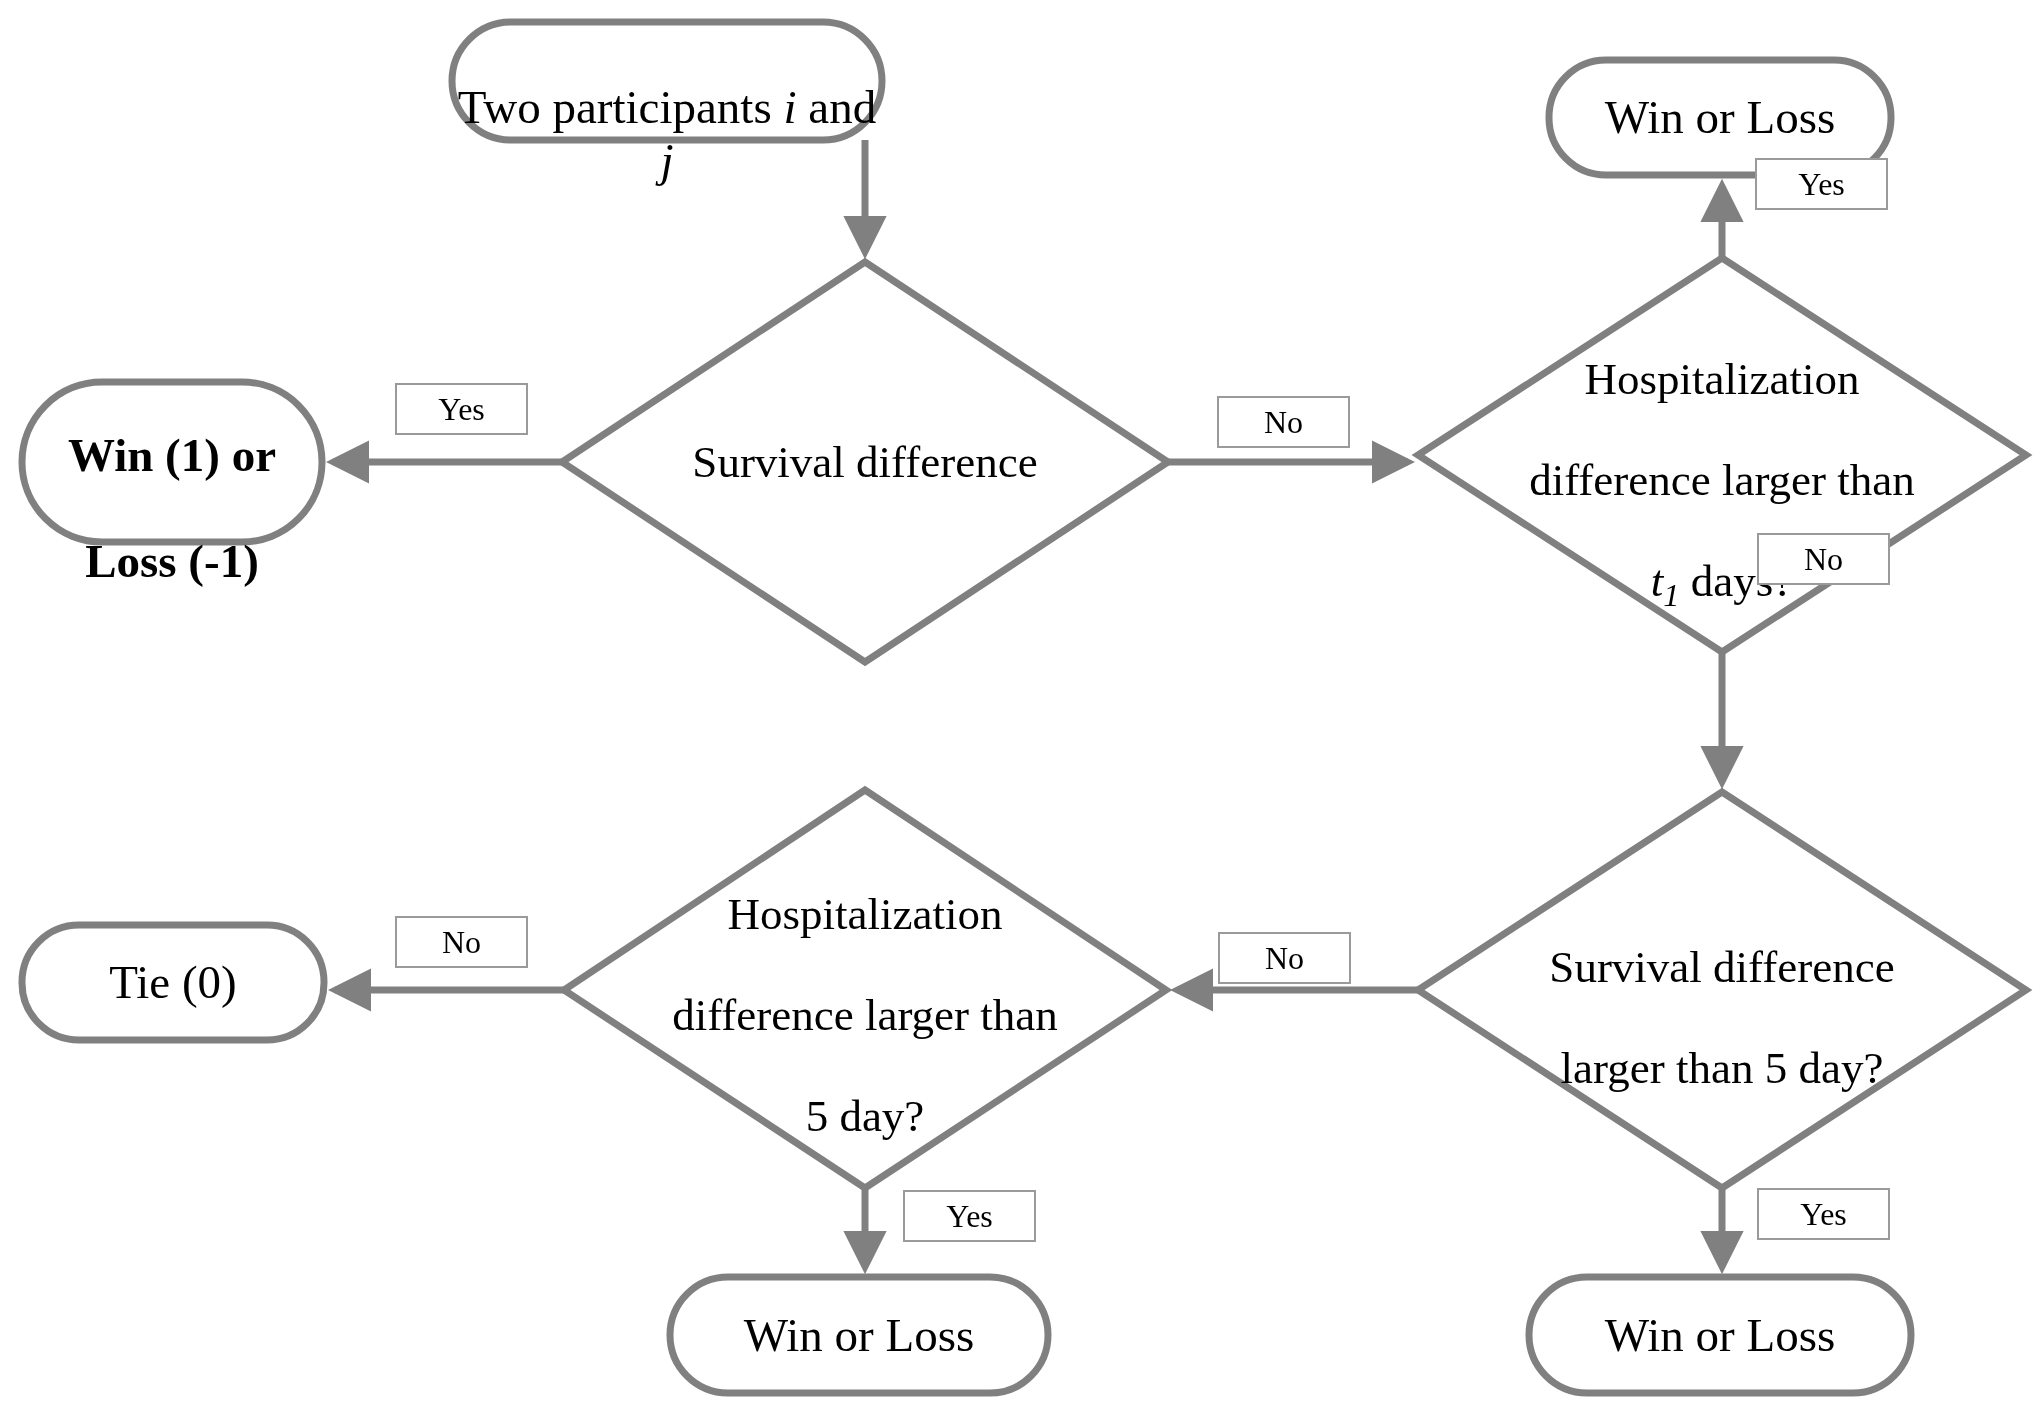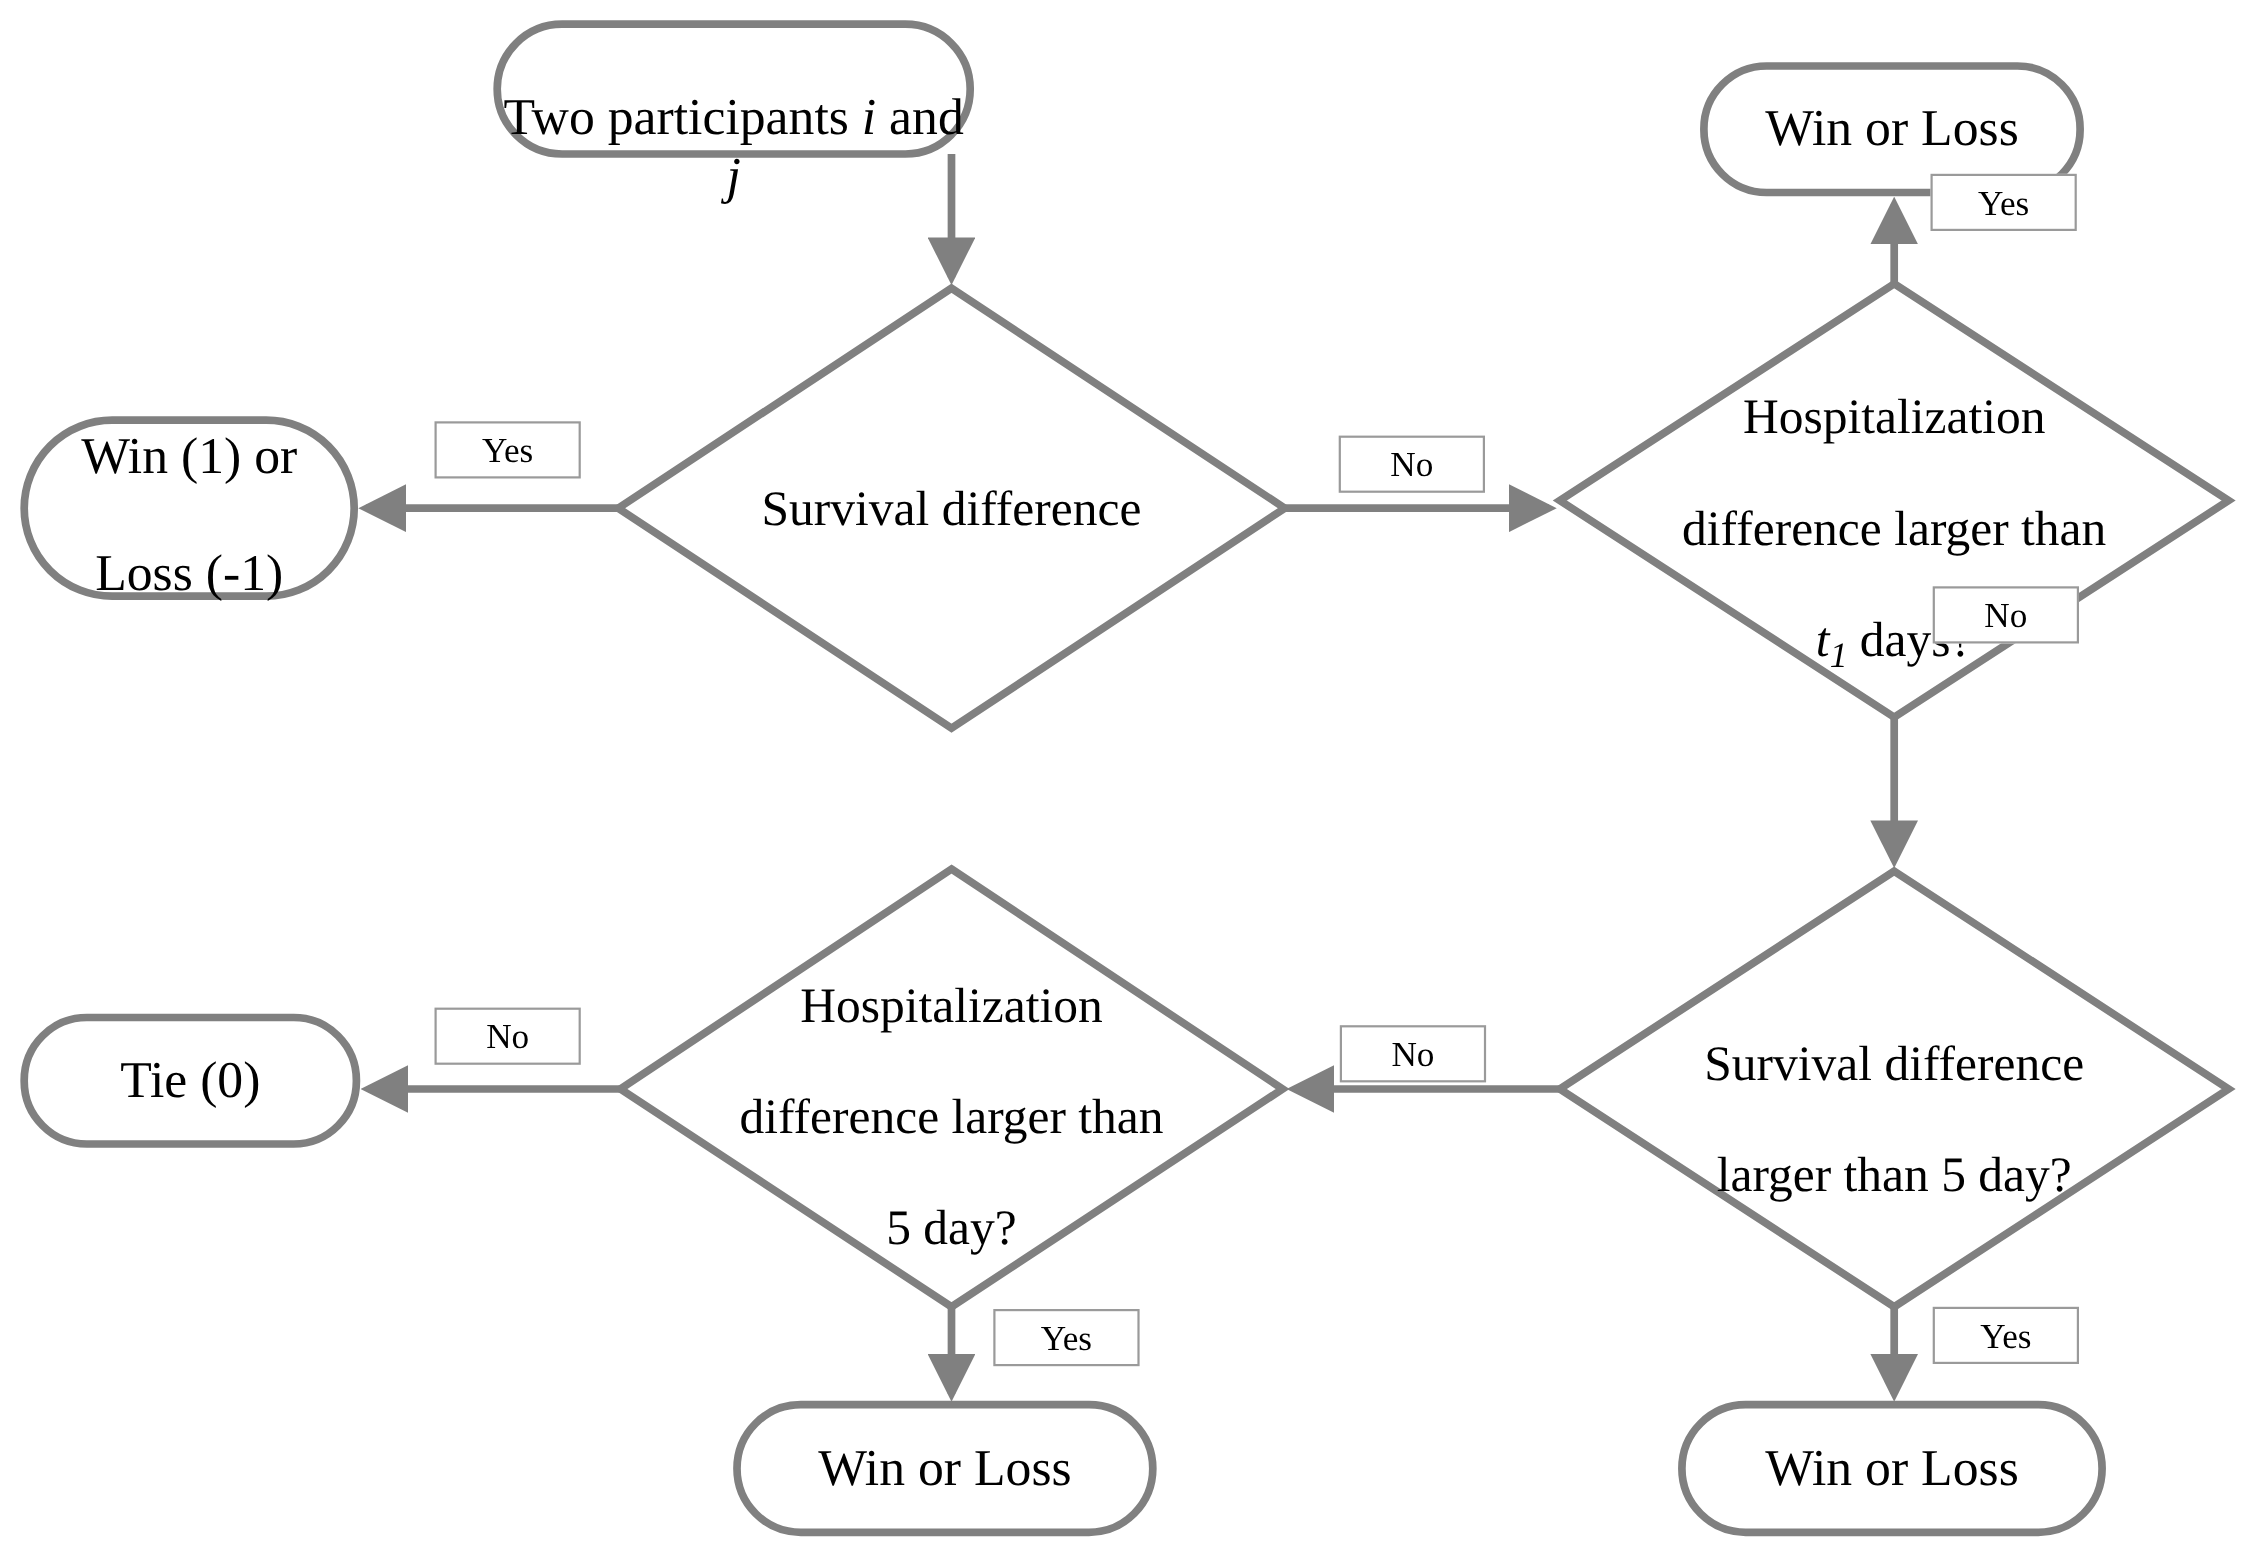--- a/index.html
+++ b/index.html
@@ -111,21 +111,21 @@
     </g>
   </svg>
 
   <div class="node-text terminal-text" style="left:452px; top:22px; width:430px; height:118px;">
     <span>
       
       Two participants <span class="it">i</span> and <span class="it">j</span>
     </span>
   </div>
 
-  <div class="node-text terminal-text" style="left:22px; top:362px; width:300px; height:160px;">
+  <div class="node-text terminal-text" style="left:22px; top:402px; width:300px; height:160px;font-weight:bold;">
     <span>
       <span>Win (1) or</span><br>
       <span>Loss (-1)</span>
     </span>
   </div>
 
   <div class="node-text terminal-text" style="left:1549px; top:60px; width:342px; height:115px;">
     <span>Win or Loss</span>
   </div>
 

